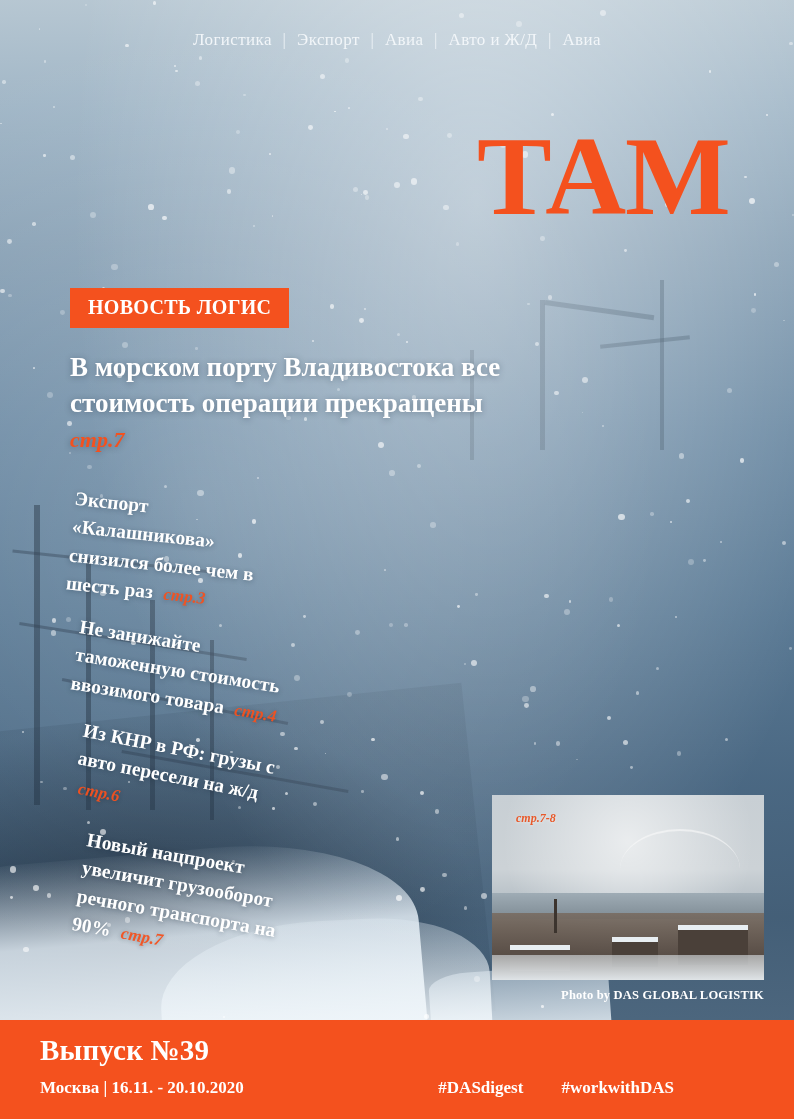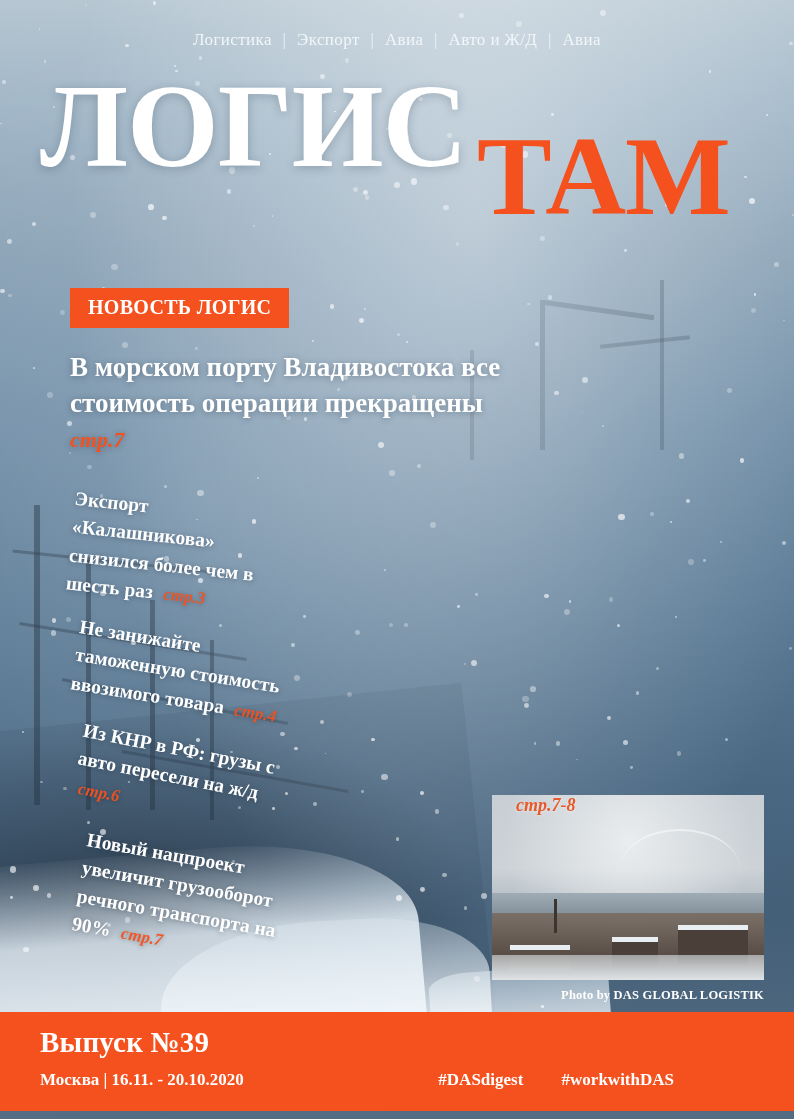--- a/index.html
+++ b/index.html
@@ -227,38 +227,38 @@
   .photo .house {
     position: absolute; background: #4a4039; border-top: 5px solid #e8eef2;
   }
   .photo .h1 { left: 186px; top: 130px; width: 70px; height: 40px; }
   .photo .h2 { left: 120px; top: 142px; width: 46px; height: 30px; }
   .photo .h3 { left: 18px; top: 150px; width: 60px; height: 26px; background:#5a4f47; }
   .photo .snowy { position: absolute; left: 0; top: 160px; width: 100%; height: 25px;
     background: linear-gradient(to bottom, rgba(232,240,245,0.55), rgba(240,246,250,0.9)); }
   .photo .spire { position: absolute; left: 62px; top: 104px; width: 3px; height: 34px; background:#3c342e; }
   .photo-ref {
-    position: absolute; left: 24px; top: 0;
+    position: absolute; left: 24px; top: 16px;
     color: #e8592a;
     font-style: italic;
     font-weight: 700;
-    font-size: 18px;
+    font-size: 12px;
     text-shadow: 0 1px 3px rgba(255,255,255,0.5);
   }
   .credit {
     position: absolute; right: 30px; top: 988px;
     color: #ffffff;
     font-weight: 700;
     font-size: 12.5px;
     letter-spacing: .2px;
   }
 
   
   .footer {
-    position: absolute; left: 0; bottom: 8px; width: 100%; height: 99px;
+    position: absolute; left: 0; bottom: 0; width: 100%; height: 99px;
     background: #f4511e;
     color: #ffffff;
   }
   .issue {
     position: absolute; left: 40px; top: 14px;
     font-size: 29px; font-weight: 700; letter-spacing: .2px;
   }
   .place {
     position: absolute; left: 40px; top: 58px;
     font-size: 17px; font-weight: 700;
@@ -527,21 +527,20 @@
     <span class="item">Экспорт</span>
     <span class="sep">|</span>
     <span class="item">Авиа</span>
     <span class="sep">|</span>
     <span class="item">Авто и Ж/Д</span>
     <span class="sep">|</span>
     <span class="item">Авиа</span>
   </div>
 
   <div class="masthead">
-    <div class="logis">ЛОГИС</div>
     <div class="tam">ТАМ</div>
   </div>
 
   <div class="badge">НОВОСТЬ ЛОГИС</div>
 
   <div class="headline">
     <span>В морском порту Владивостока все стоимость операции прекращены</span>
     <span class="page-ref">стр.7</span>
   </div>
 

